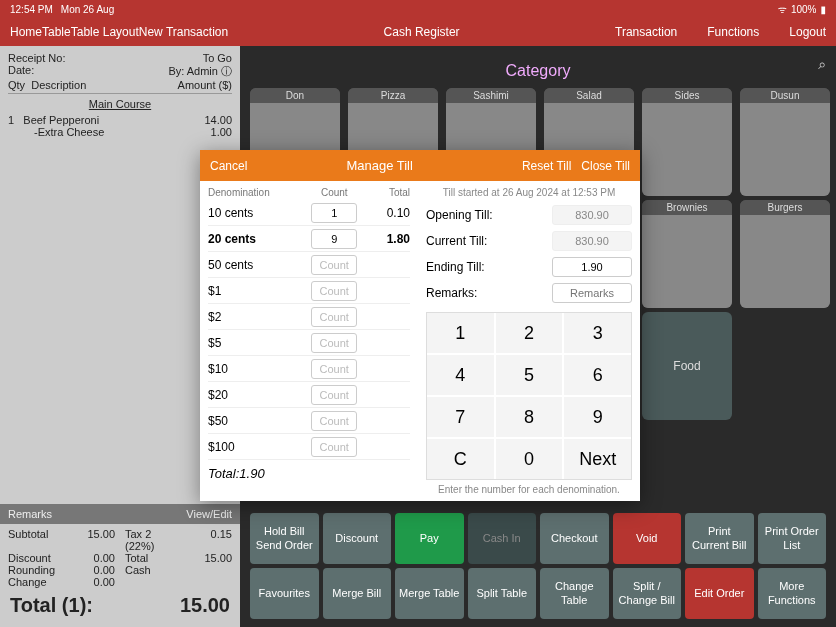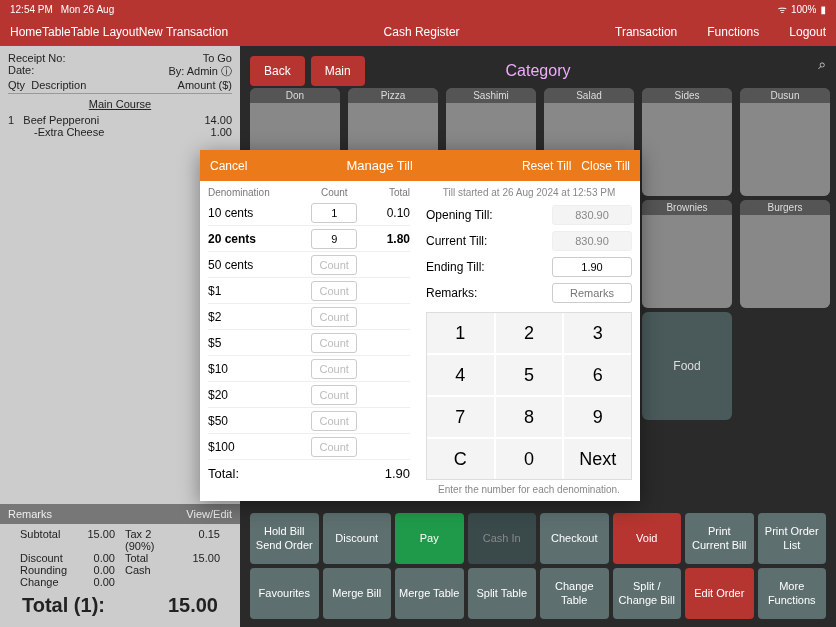--- a/index.html
+++ b/index.html
@@ -10,21 +10,21 @@
   .menu-bar { height: 28px; background: #b63530; color: #fff; display: flex; align-items: center; padding: 0 10px; font-size: 12px; }
   .menu-left { display: flex; }
   .menu-center { flex: 1; text-align: center; }
   .menu-right { display: flex; gap: 30px; }
   .main-area { display: flex; height: calc(627px - 46px); }
   .receipt-pane { width: 240px; background: #ccc; display: flex; flex-direction: column; color: #222; }
   .receipt-body { flex: 1; padding: 6px 8px; font-size: 11px; }
   .rc-row { display: flex; justify-content: space-between; }
   .rc-head { text-align: center; text-decoration: underline; margin: 4px 0; }
   .remarks-pane { background: #777; color: #eee; display: flex; justify-content: space-between; padding: 4px 8px; font-size: 11px; }
-  .totals-pane { background: #ccc; padding: 4px 20px; font-size: 11px; }
+  .totals-pane { background: #ccc; padding: 4px 8px; font-size: 11px; }
   .tp-row { display: flex; }
   .tp-row span { flex: 1; }
   .tp-row span:nth-child(2){ text-align:right; padding-right:10px;}
   .tp-row span:nth-child(4){ text-align:right;}
   .grand-total { display:flex; justify-content:space-between; font-size:20px; font-weight:bold; padding:6px 2px;}
   .right-pane { flex: 1; position: relative; background: #2a2a2a; }
   .top-buttons { position:absolute; top:10px; left:10px; display:flex; gap:6px;}
   .btn-red { background:#b63530; color:#fff; padding:8px 14px; border-radius:4px; font-size:12px;}
   .category-label { position:absolute; top:16px; left:0; right:0; text-align:center; color:#f0abfc; font-size:16px; pointer-events:none;}
   .search-ic { position:absolute; top:10px; right:10px; color:#ccc; font-size:14px; }
@@ -45,21 +45,21 @@
   .modal-head .ttl { flex:1; text-align:center; font-size:13px;}
   .modal-head .act { margin-left:10px;}
   .modal-body { display:flex; }
   .denom-col { width:218px; padding:6px 8px; }
   .den-h { display:flex; color:#777; font-size:10px; padding-bottom:2px;}
   .den-h span:nth-child(1){flex:2;} .den-h span:nth-child(2){flex:1;text-align:center;} .den-h span:nth-child(3){flex:1;text-align:right;}
   .den-row { display:flex; align-items:center; border-bottom:1px solid #eee; height:26px;}
   .den-row .dn{flex:2;} .den-row .cnt{flex:1; display:flex; justify-content:center;} .den-row .tt{flex:1;text-align:right;}
   .cnt input{ width:46px; height:20px; text-align:center; border:1px solid #ccc; border-radius:3px; font-size:11px;}
   .cnt input::placeholder{color:#bbb;}
-  .den-total{display:flex;justify-content:space-between;padding-top:6px;font-size:13px;}
+  .den-total{display:flex;justify-content:flex-start;padding-top:6px;font-size:13px;font-style:italic;}
   .till-col { flex:1; padding:6px 8px; font-size:12px;}
   .till-info{color:#888;font-size:10px;text-align:center;margin-bottom:4px;}
   .till-row{display:flex;align-items:center;justify-content:space-between;height:26px;}
   .till-row input{width:80px;height:20px;text-align:center;border:1px solid #ccc;border-radius:3px;font-size:11px;}
   .till-row input[readonly]{background:#f4f4f4;color:#888;border-color:#eee;}
   .keypad{display:grid;grid-template-columns:repeat(3,1fr);grid-template-rows:repeat(4,1fr);gap:2px;margin-top:6px;border:1px solid #ddd;}
   .key{background:#f4f4f4;height:40px;display:flex;align-items:center;justify-content:center;font-size:18px;}
   .kh{font-size:10px;color:#888;text-align:center;margin-top:4px;}
   .bold{font-weight:bold;}
   .pizza-img{background:radial-gradient(circle at 50% 55%, #c9923b 0 30px, #e33 30px 38px, transparent 38px), #aaa;}
@@ -122,21 +122,21 @@
       </div>
     </div>
     <div class="remarks-pane">
       <span>Remarks</span>
       <span>View/Edit</span>
     </div>
     <div class="totals-pane">
       <div class="tp-row">
           <span>Subtotal</span>
           <span>15.00</span>
-          <span>Tax 2 (90%)</span>
+          <span>Tax 2 (22%)</span>
           <span>0.15</span>
         </div>
       <div class="tp-row">
           <span>Discount</span>
           <span>0.00</span>
           <span>Total</span>
           <span>15.00</span>
         </div>
       <div class="tp-row">
           <span>Rounding</span>
@@ -151,24 +151,20 @@
           <span></span>
         </div>
       <div class="grand-total">
           <span>Total (1):</span>
           <span>15.00</span>
         </div>
     </div>
   </div>
 
   <div class="right-pane">
-    <div class="top-buttons">
-      <div class="btn-red">Back</div>
-      <div class="btn-red">Main</div>
-    </div>
     <div class="category-label">Category</div>
     <div class="search-ic">⌕</div>
 
     <div class="cat-row r1" id="catr1">
         <div class="cat-tile">
           <div class="lbl">Don</div>
           <div class="img don-img"></div>
         </div>
         <div class="cat-tile">
           <div class="lbl">Pizza</div>

